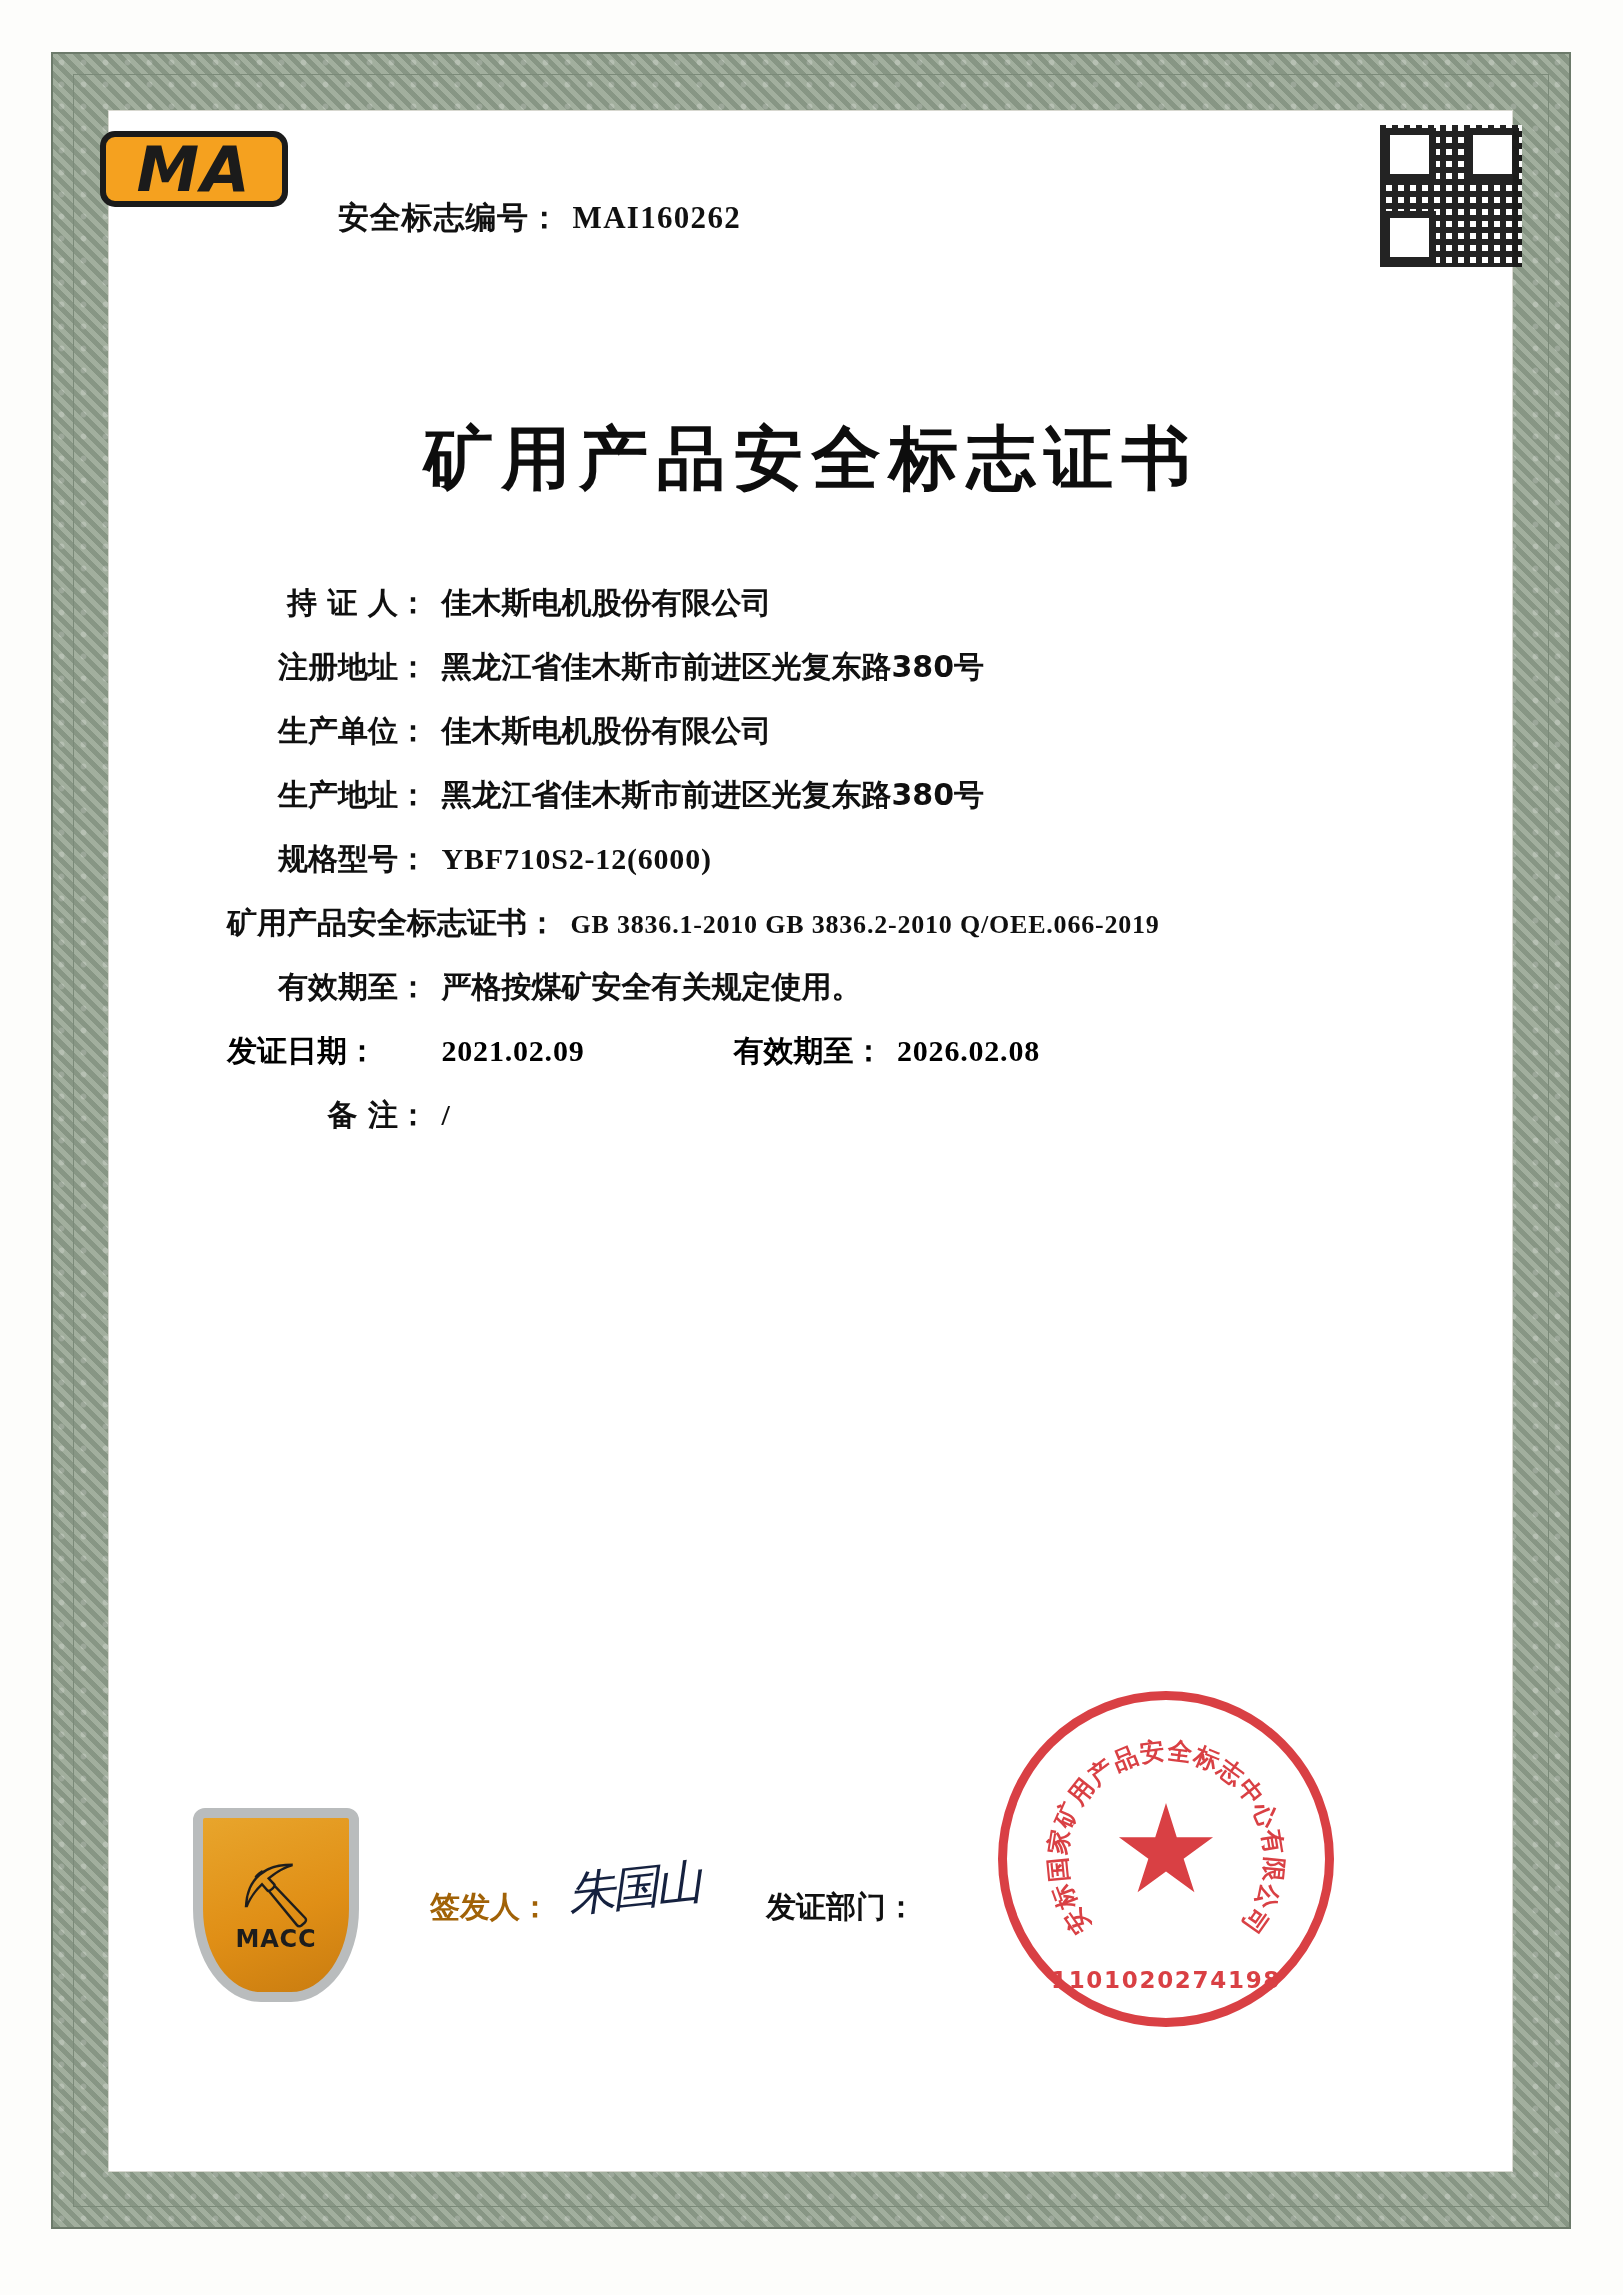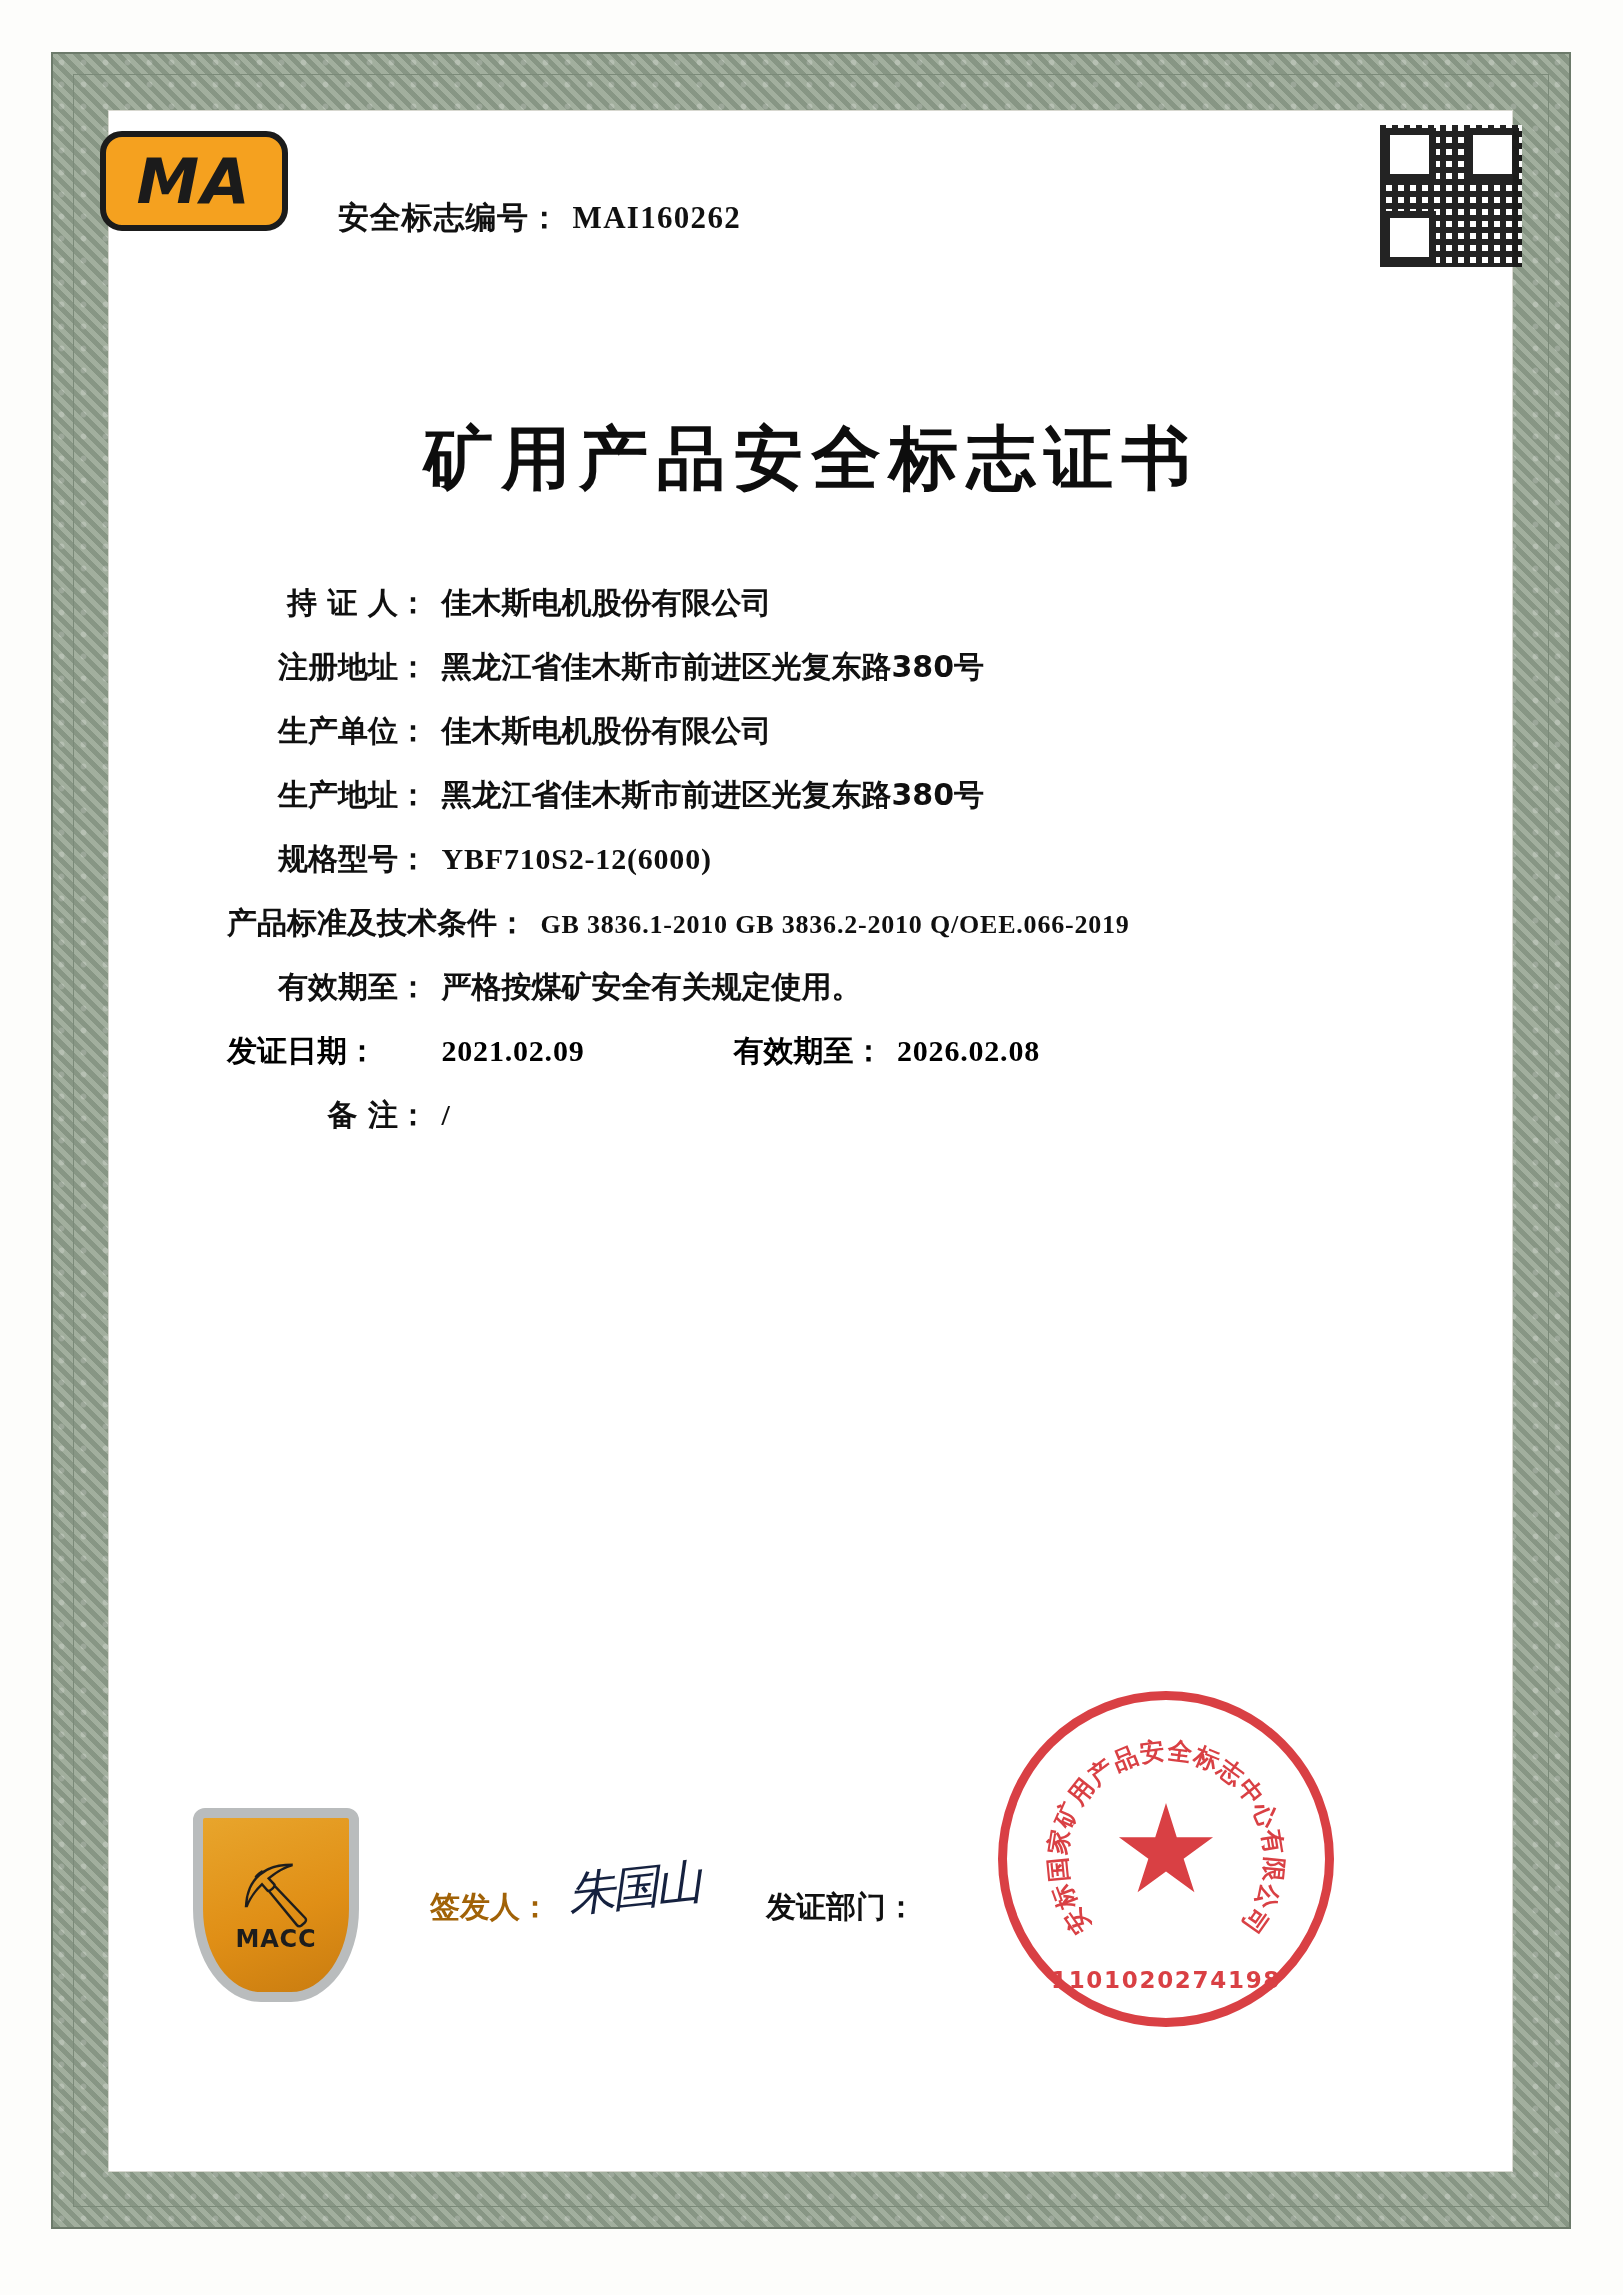--- a/index.html
+++ b/index.html
@@ -56,24 +56,24 @@
     border: 0.8px solid #d8d8d0;
     box-sizing: border-box;
   }
 
   
   .ma-logo {
     position: absolute;
     left: 100px;
     top: 131px;
     width: 188px;
-    height: 100px;
+    height: 76px;
     background: #f5a11f;
     border: 6px solid #1b1b1b;
-    border-radius: 22px;
+    border-radius: 15px;
     box-sizing: border-box;
     display: flex;
     align-items: center;
     justify-content: center;
   }
   .ma-logo-text {
     font-family: "DejaVu Sans", sans-serif;
     font-weight: bold;
     font-style: italic;
     font-size: 63px;
@@ -378,21 +378,21 @@
       <span class="field-value">黑龙江省佳木斯市前进区光复东路380号</span>
     </div>
 
 
     <div class="field-row">
       <span class="field-label w-fixed">规格型号：</span>
       <span class="field-value serif">YBF710S2-12(6000)</span>
     </div>
 
     <div class="field-row std-row">
-      <span class="field-label">产品标准及技术条件：</span>
+      <span class="field-label">矿用产品安全标志证书：</span>
       <span class="field-value">GB 3836.1-2010  GB 3836.2-2010  Q/OEE.066-2019</span>
     </div>
 
     <div class="field-row">
       <span class="field-label w-fixed">有效期至：</span>
       <span class="field-value">严格按煤矿安全有关规定使用。</span>
     </div>
 
     <div class="date-row">
       <span class="field-label w-fixed">发证日期：</span>

